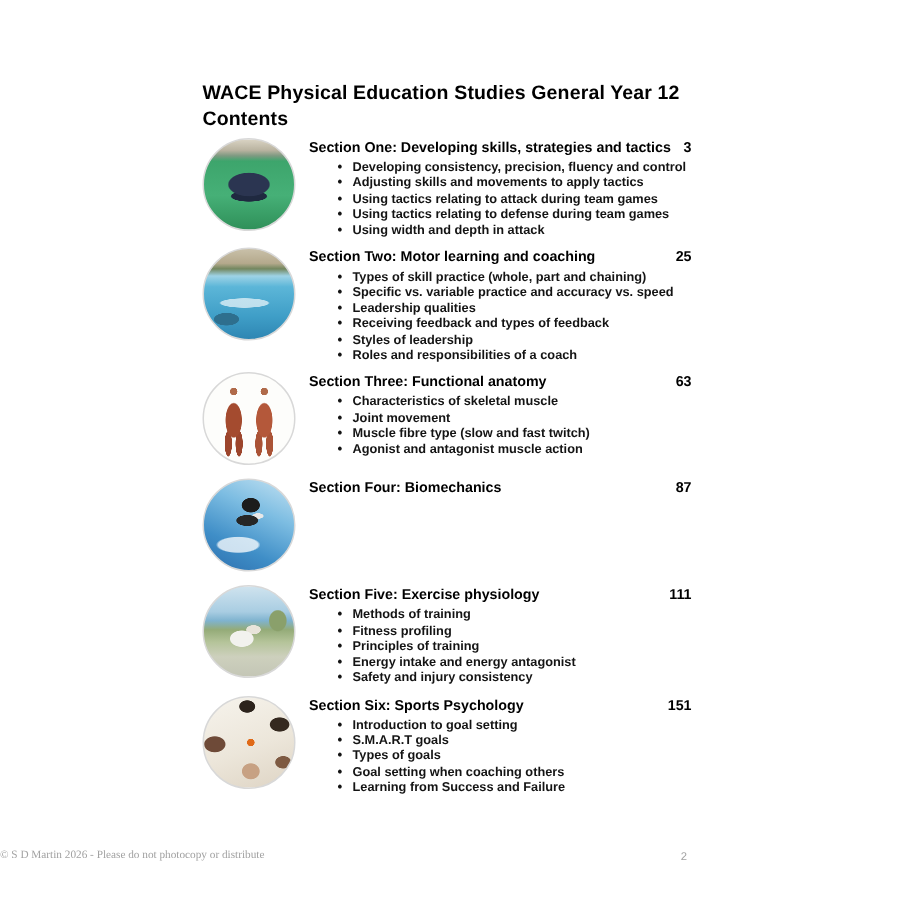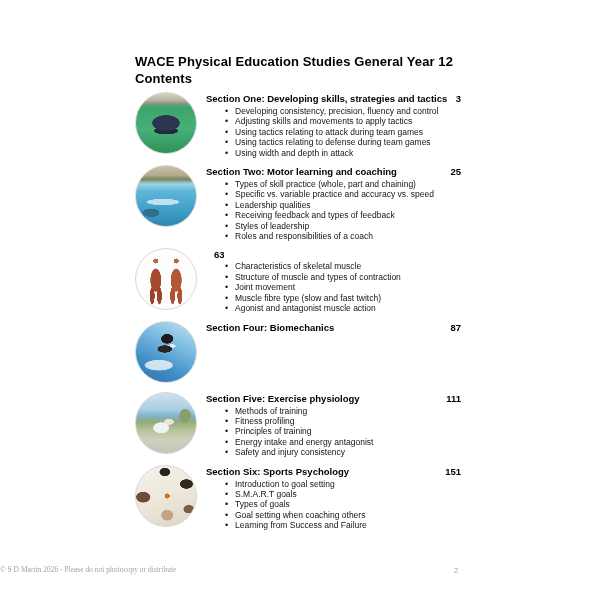--- a/index.html
+++ b/index.html
@@ -58,20 +58,21 @@
   ul.topics {
     margin: 1px 0 0 0;
     padding: 0 0 0 19px;
     list-style: none;
   }
   ul.topics li {
     position: relative;
     font-size: 8.5px; line-height: 10.4px;
     color: #141414;
     padding-left: 10px;
+    font-weight: bold;
   }
   ul.topics li::before {
     content: "\2022";
     position: absolute; left: 0; top: 0;
     font-size: 9px;
   }
   .footer-copy {
     position: absolute;
     left: 0; right: 16px; top: 565px;
     text-align: left;
@@ -182,25 +183,25 @@
             <li>Styles of leadership</li>
             <li>Roles and responsibilities of a coach</li>
           </ul>
       </div>
     </section>
 
     <section class="row">
       <div class="photo p3" title="anatomical-muscle-figures-photo"></div>
       <div class="txt">
         <div class="head-line">
+          <h2 class="sec-head">Section Three: Functional anatomy</h2>
           <span class="pgnum">63</span>
         </div>
         <ul class="topics">
             <li>Characteristics of skeletal muscle</li>
-            <li>Structure of muscle and types of contraction</li>
             <li>Joint movement</li>
             <li>Muscle fibre type (slow and fast twitch)</li>
             <li>Agonist and antagonist muscle action</li>
           </ul>
       </div>
     </section>
 
     <section class="row">
       <div class="photo p4" title="athlete-jumping-against-sky-photo"></div>
       <div class="txt">

